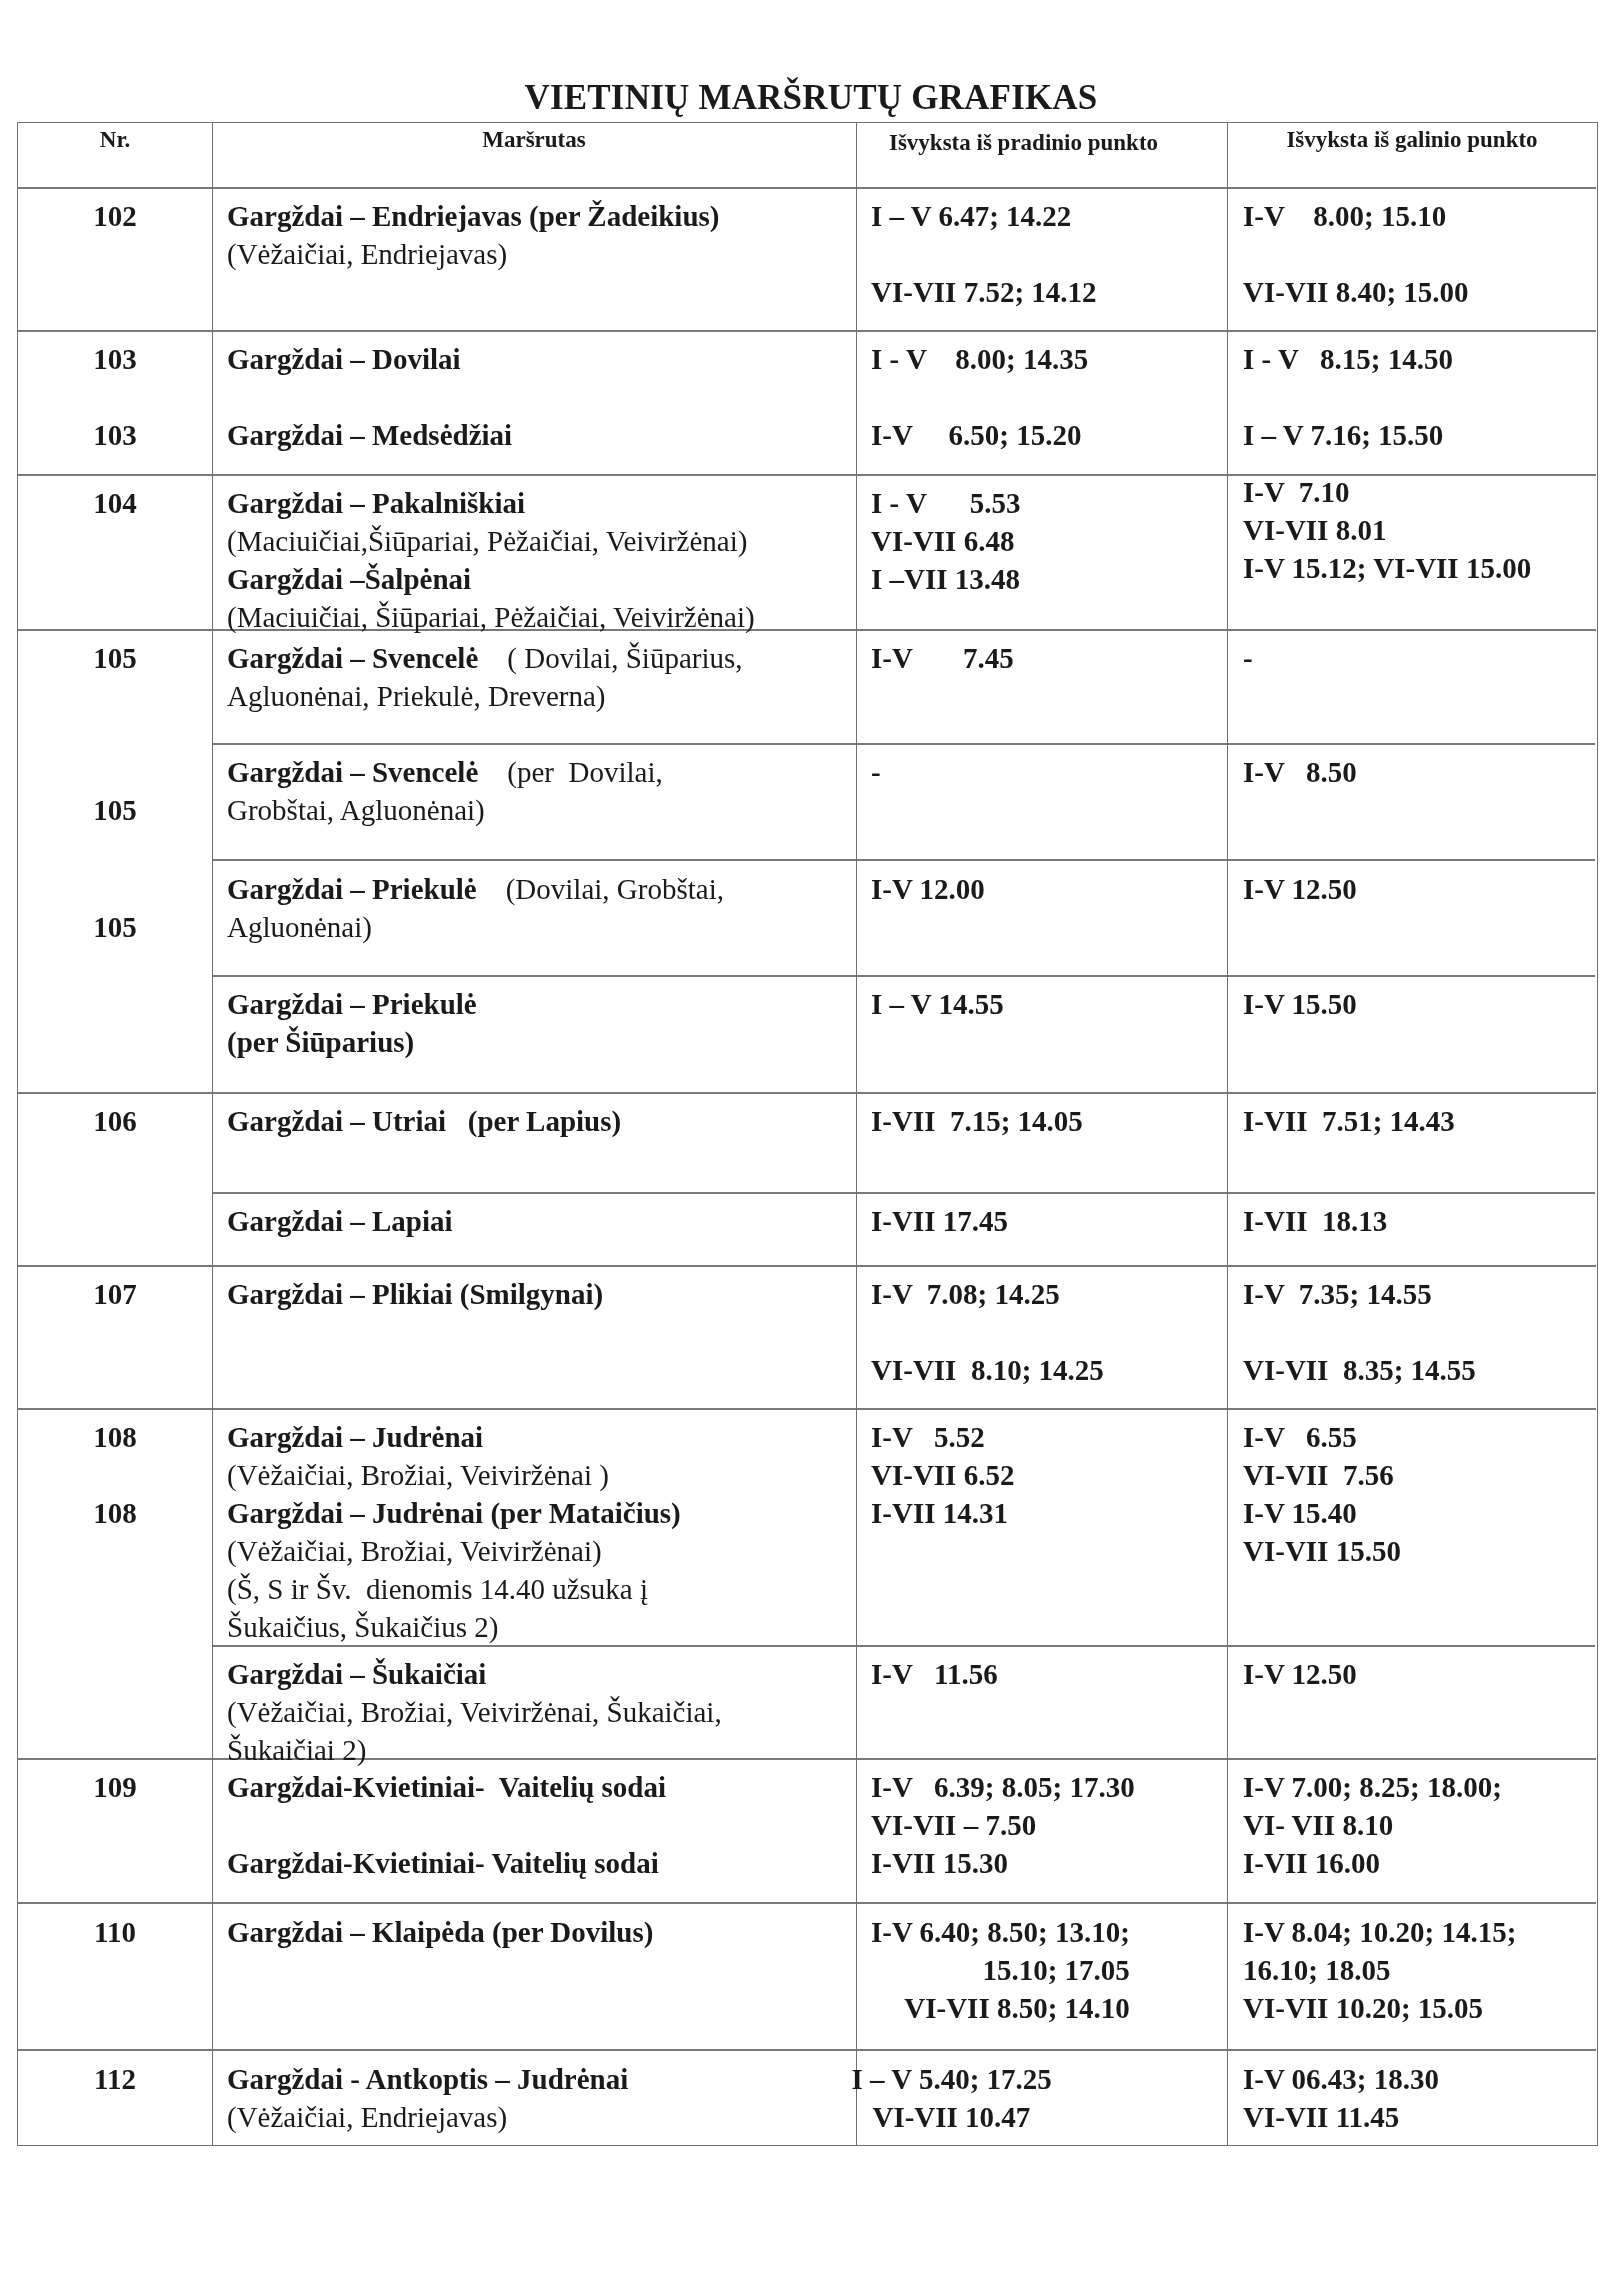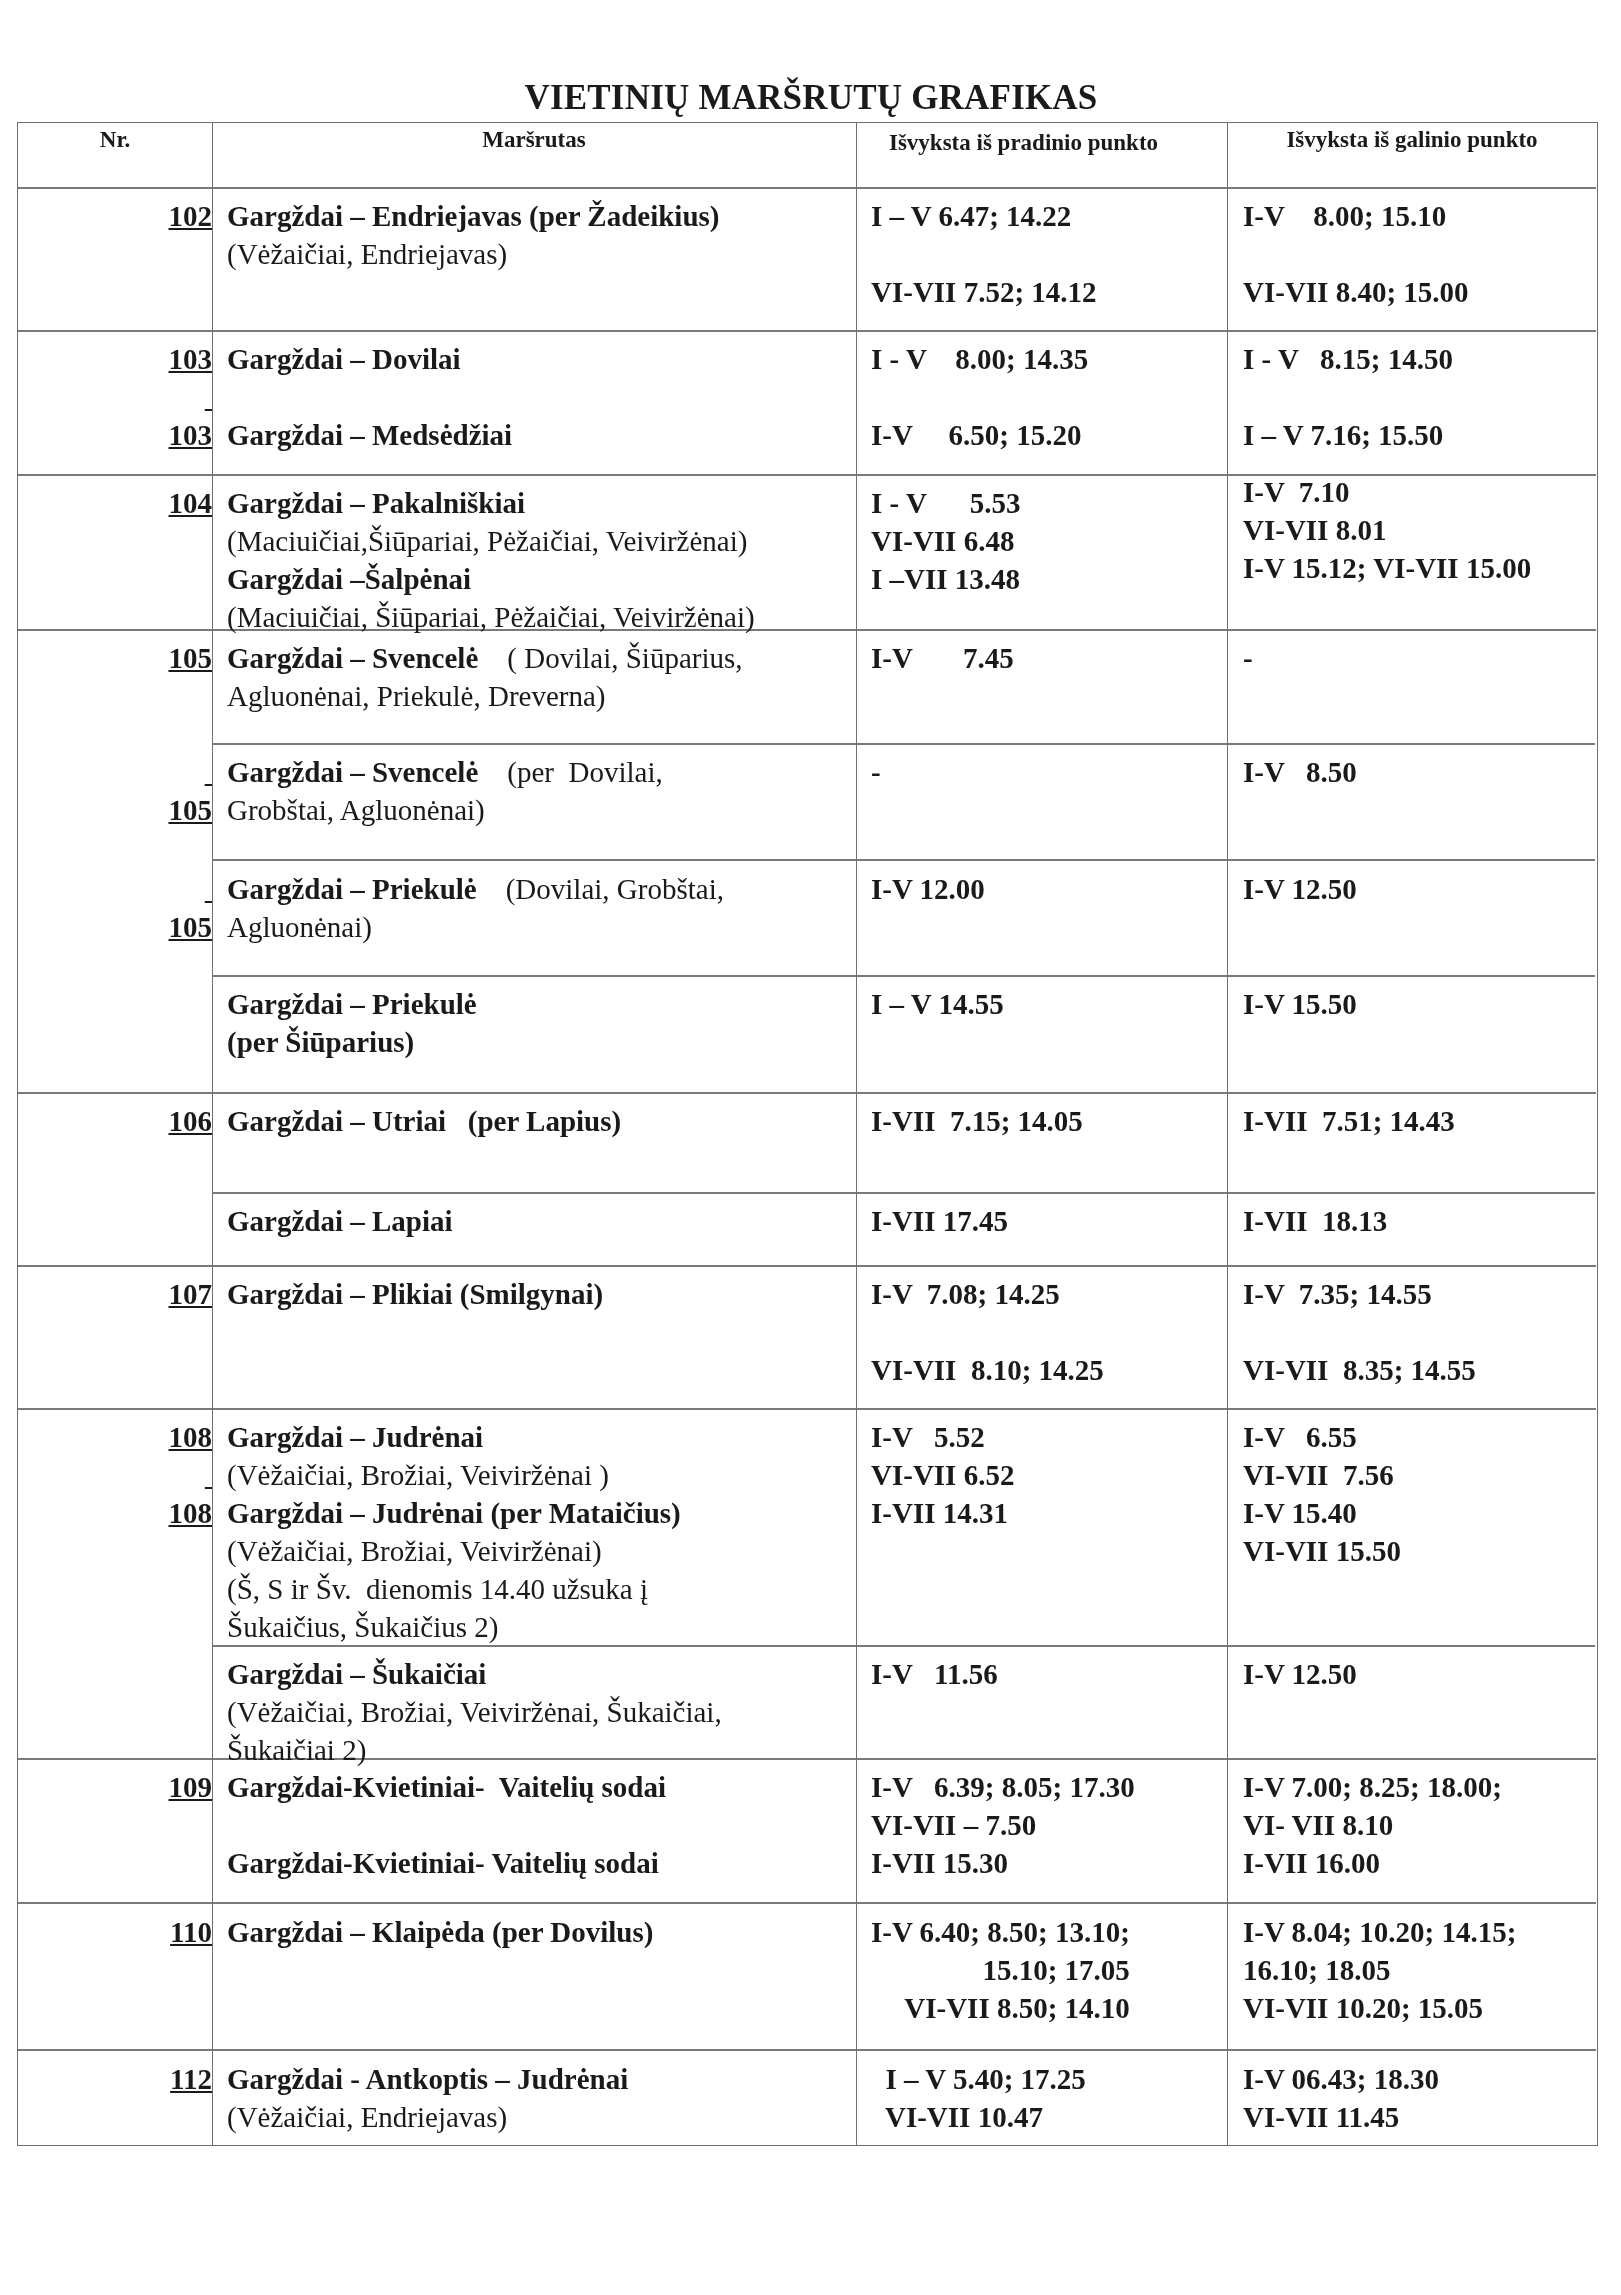--- a/index.html
+++ b/index.html
@@ -6,21 +6,21 @@
   body { width: 1622px; height: 2295px; position: relative; overflow: hidden;
          font-family: "Liberation Serif", "DejaVu Serif", serif; color: #1a1a1a; }
   .title { position: absolute; left: 0; width: 1622px; top: 78px; text-align: center;
            font-weight: bold; font-size: 35px; letter-spacing: 0.2px; }
   .tbl { position: absolute; left: 17px; top: 122px; width: 1581px; height: 2024px;
          border: 1.7px solid #6e6e6e; box-sizing: border-box; padding-left: 44px; }
   .hline { position: absolute; height: 0; border-top: 2.5px solid #7a7a7a; }
   .vline { position: absolute; width: 0; border-left: 1.7px solid #707070; }
   .cell { position: absolute; font-size: 29px; line-height: 38px; white-space: pre; }
   .hdr { font-size: 23px; font-weight: bold; line-height: 30px; text-align: center; }
-  .nr { font-weight: bold; text-align: right; width: 194px; text-decoration: underline; }
+  .nr { font-weight: bold; text-align: center; width: 194px; }
   .b { font-weight: bold; }
   .n { font-weight: normal; }
   .line { display: block; }
 </style>
 </head>
 <body>
 
 <div class="title">VIETINIŲ MARŠRUTŲ GRAFIKAS</div>
 
 <div class="tbl" id="tbl">
@@ -97,16 +97,16 @@
     <div class="cell nr" style="left: 0px; top: 1645px;"><span class="line">109</span></div>
     <div class="cell" style="left: 209px; top: 1645px;"><span class="line b"><span>Gargždai-Kvietiniai-  Vaitelių sodai</span></span><span class="line b"><span>&nbsp;</span></span><span class="line b"><span>Gargždai-Kvietiniai- Vaitelių sodai</span></span></div>
     <div class="cell b" style="left: 853px; top: 1645px;"><span class="line">I-V   6.39; 8.05; 17.30</span><span class="line">VI-VII – 7.50</span><span class="line">I-VII 15.30</span></div>
     <div class="cell b" style="left: 1225px; top: 1645px;"><span class="line">I-V 7.00; 8.25; 18.00;</span><span class="line">VI- VII 8.10</span><span class="line">I-VII 16.00</span></div>
     <div class="cell nr" style="left: 0px; top: 1790px;"><span class="line">110</span></div>
     <div class="cell" style="left: 209px; top: 1790px;"><span class="line b"><span>Gargždai – Klaipėda (per Dovilus)</span></span></div>
     <div class="cell b" style="left: 853px; top: 1790px; text-align: right;"><span class="line">I-V 6.40; 8.50; 13.10;</span><span class="line">15.10; 17.05</span><span class="line">VI-VII 8.50; 14.10</span></div>
     <div class="cell b" style="left: 1225px; top: 1790px;"><span class="line">I-V 8.04; 10.20; 14.15;</span><span class="line">16.10; 18.05</span><span class="line">VI-VII 10.20; 15.05</span></div>
     <div class="cell nr" style="left: 0px; top: 1937px;"><span class="line">112</span></div>
     <div class="cell" style="left: 209px; top: 1937px;"><span class="line b"><span>Gargždai - Antkoptis – Judrėnai</span></span><span class="line n"><span>(Vėžaičiai, Endriejavas)</span></span></div>
-    <div class="cell b" style="left: 853px; top: 1937px;"><span class="line">  I – V 5.40; 17.25</span><span class="line">  VI-VII 10.47</span></div>
+    <div class="cell b" style="left: 819px; top: 1937px; text-align: center;"><span class="line">  I – V 5.40; 17.25</span><span class="line">  VI-VII 10.47</span></div>
     <div class="cell b" style="left: 1225px; top: 1937px;"><span class="line">I-V 06.43; 18.30</span><span class="line">VI-VII 11.45</span></div>
   </div>
 
 
 </body></html>

